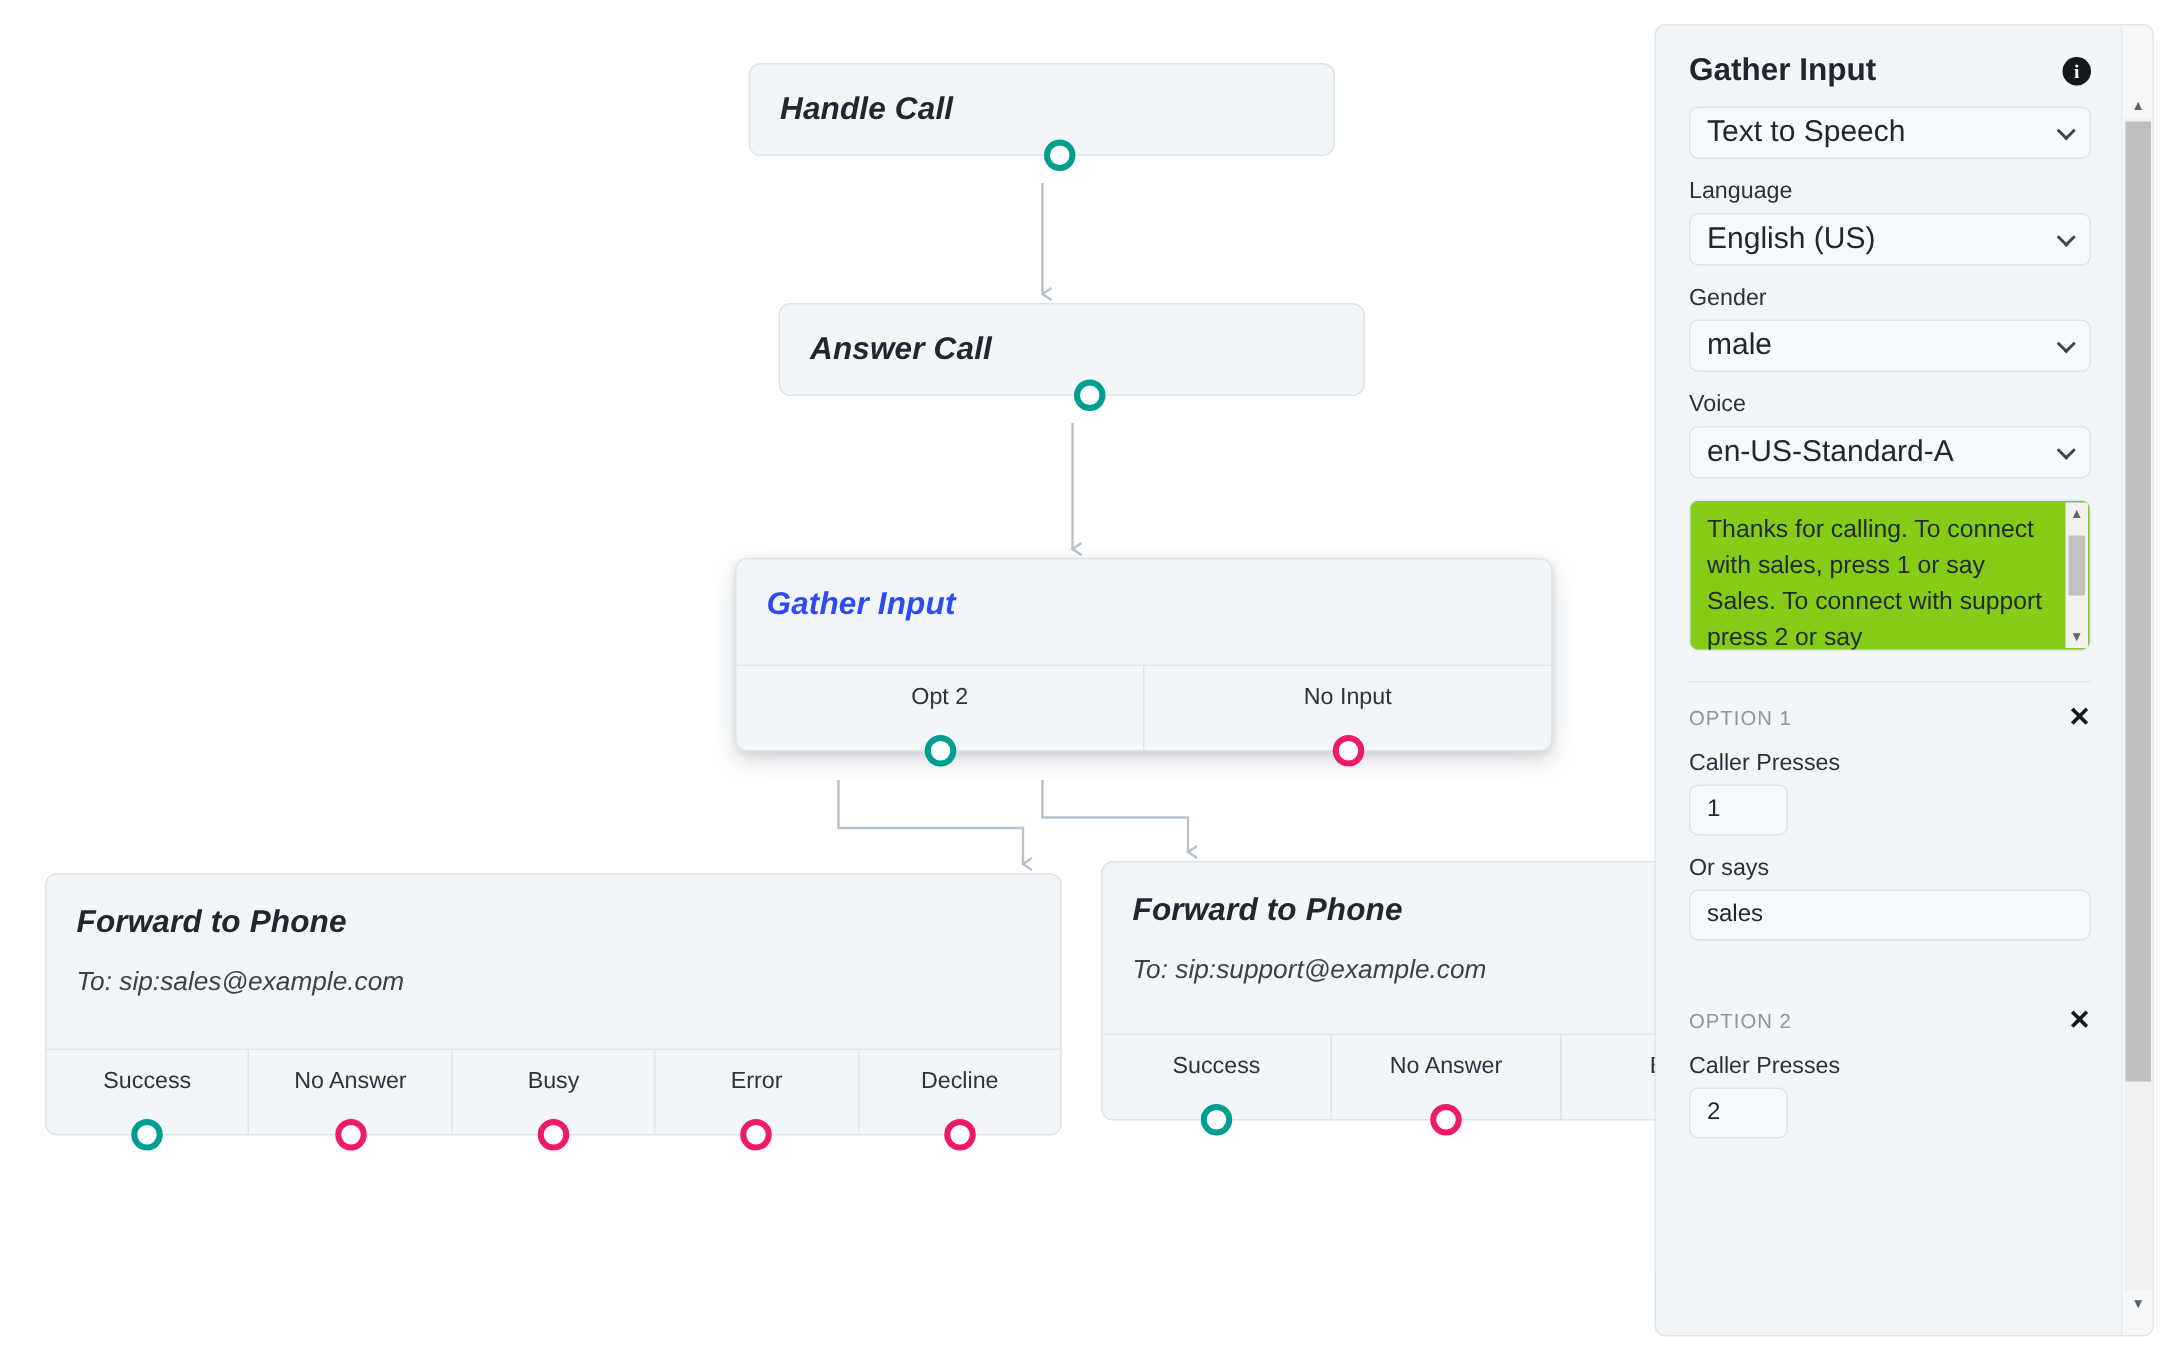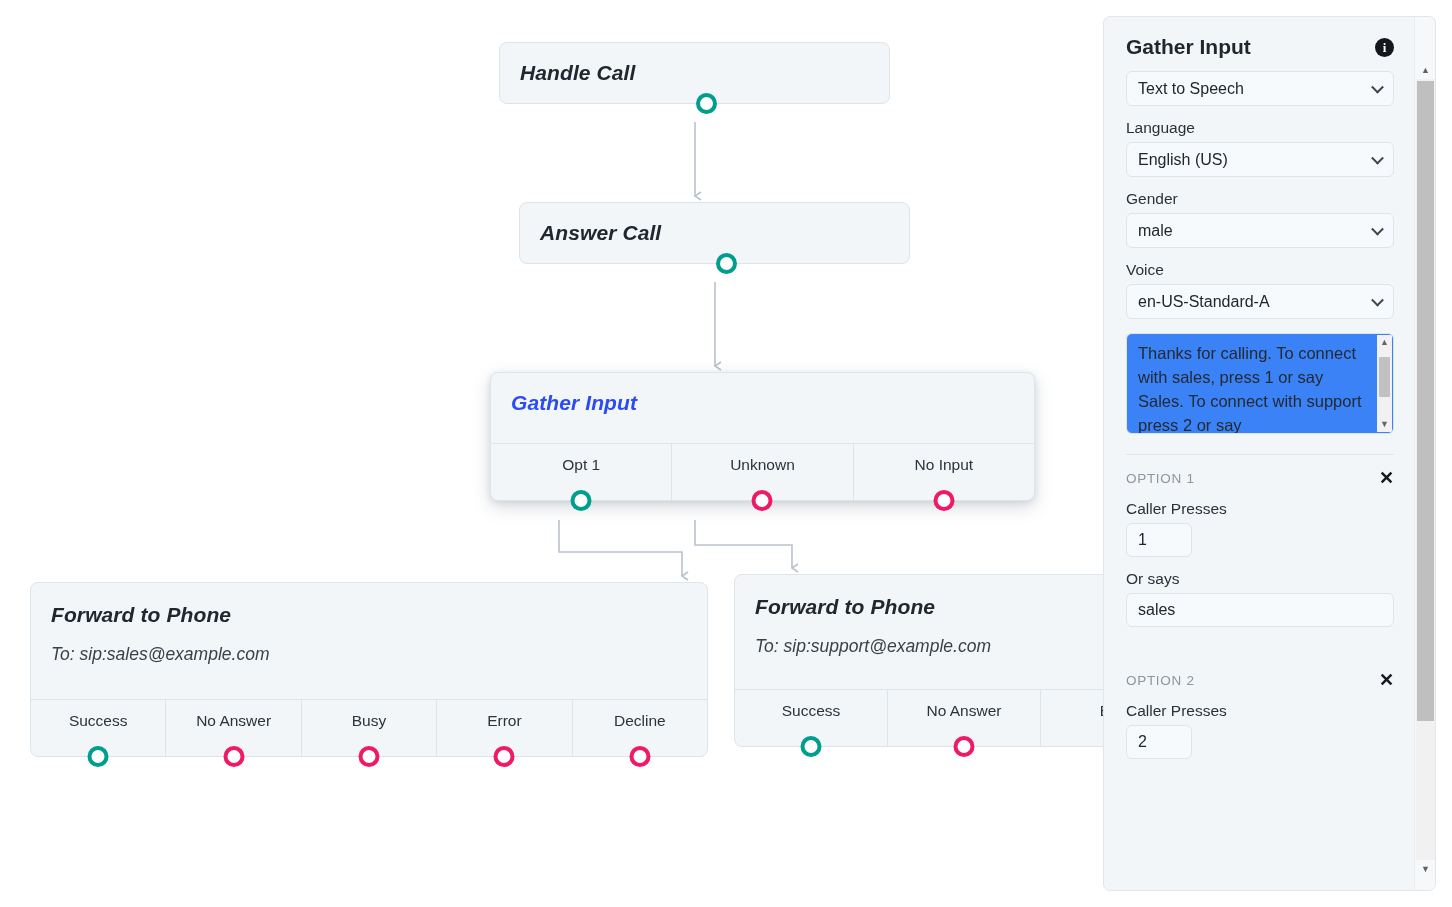--- a/index.html
+++ b/index.html
@@ -128,39 +128,39 @@
     margin: 13px 0 5px 0;
   }
   .select-box {
     position: relative;
     height: 35px;
     background: #f7fafc;
     border: 1px solid #dde4ea;
     border-radius: 6px;
     display:flex; align-items:center;
     padding: 0 30px 0 11px;
-    font-size: 16px;
+    font-size: 20px;
     color: #20272e;
     cursor:pointer;
     overflow:hidden;
     white-space:nowrap;
   }
   .chev {
     position:absolute; right:11px; top:50%;
     width:9px; height:9px;
     border-right:2px solid #3d454d;
     border-bottom:2px solid #3d454d;
     transform: translateY(-70%) rotate(45deg);
   }
 
   .textarea-wrap {
     position: relative;
     margin-top: 14px;
     height: 101px;
-    background: #3b82f6;
+    background: #84cc16;
     border: 1px solid #dde4ea;
     border-radius: 6px;
     overflow: hidden;
   }
   .textarea-text {
     padding: 7px 26px 0 11px;
     font-size: 16.5px;
     line-height: 24px;
     color: #232a31;
     white-space: normal;
@@ -273,26 +273,22 @@
     </div>
     <div class="bottom-handle"></div>
   </div>
 
   <div class="node selected" id="node-gather">
     <div class="node-body" style="padding-bottom:28px">
       <div class="node-title accent">Gather Input</div>
     </div>
     <div class="ports">
       <div class="port">
-        <span>Opt 1</span>
+        <span>Opt 2</span>
         <span class="handle ok"></span>
-      </div>
-      <div class="port">
-        <span>Unknown</span>
-        <span class="handle err"></span>
       </div>
       <div class="port">
         <span>No Input</span>
         <span class="handle err"></span>
       </div>
     </div>
   </div>
 
   <div class="node" id="node-fwd-sales">
     <div class="node-body" style="padding:20px 20px 34px 20px">

